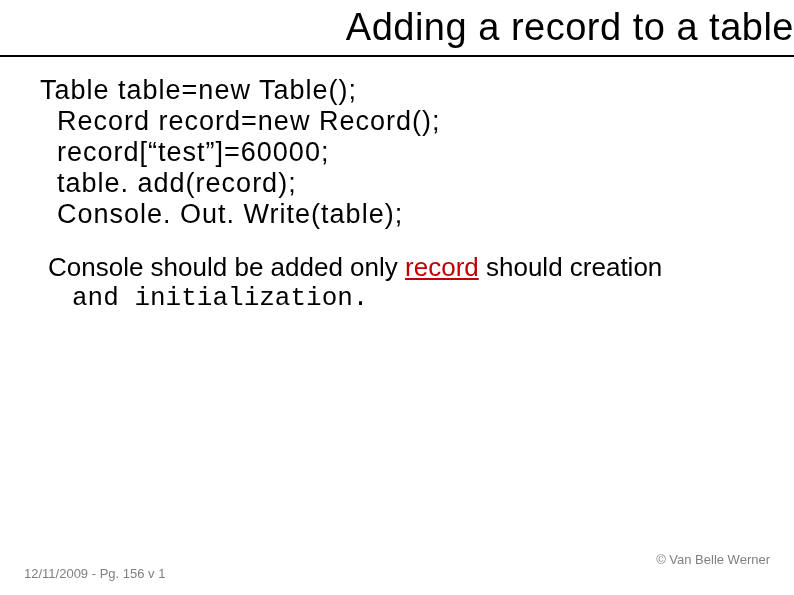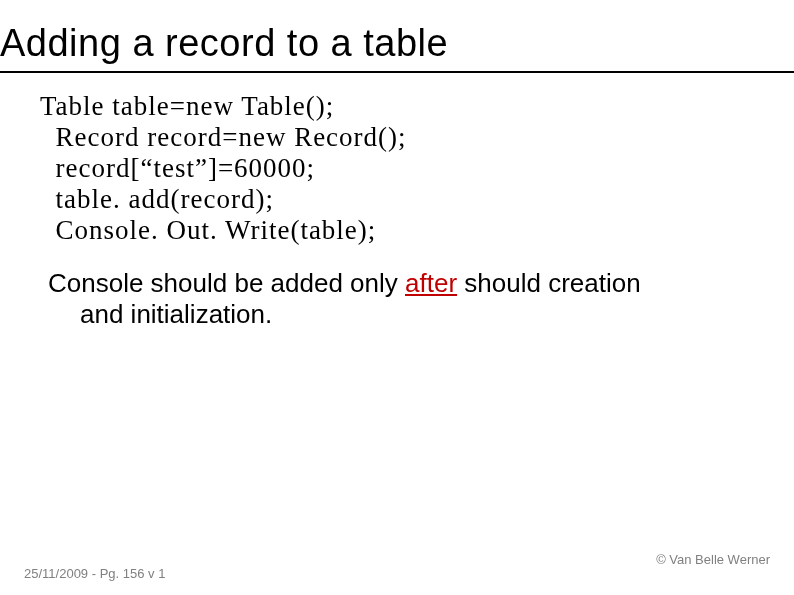--- a/index.html
+++ b/index.html
@@ -14,46 +14,47 @@
     position: relative;
   }
   .slide {
     width: 794px;
     height: 595px;
     position: relative;
     box-sizing: border-box;
   }
   .title {
     font-size: 38px;
-    text-align: left;
-    padding-top: 22px;
+    text-align: right;
+    padding-top: 6px;
     padding-bottom: 6px;
     letter-spacing: 0.5px;
   }
   .divider {
     border: none;
     border-top: 2px solid #000000;
     margin: 0;
   }
   .code-block {
-    font-family: Liberation Serif, serif;
+    font-family: Liberation Sans, sans-serif;
     font-size: 27px;
     line-height: 1.15;
     letter-spacing: 1px;
     margin: 18px 0 0 40px;
     white-space: pre;
   }
   .body-text {
     font-size: 26px;
     line-height: 1.2;
     margin: 22px 48px 0 48px;
   }
   .body-text .indent {
     display: block;
-    margin-left: 32px;
+    margin-left: 24px;
+    font-family: Liberation Mono, monospace;
   }
   .emph {
     color: #c00000;
     text-decoration: underline;
   }
   .footer-left {
     position: absolute;
     left: 24px;
     bottom: 14px;
     font-size: 13px;
@@ -75,20 +76,20 @@
   <div class="title">Adding a record to a table</div>
   <hr class="divider">
 
   <div class="code-block"><span>Table table=new Table();</span>
   <span>Record record=new Record();</span>
   <span>record[“test”]=60000;</span>
   <span>table. add(record);</span>
   <span>Console. Out. Write(table);</span></div>
 
   <div class="body-text">
-    <span>Console should be added only </span><span class="emph">after</span><span> should creation</span>
+    <span>Console should be added only </span><span class="emph">record</span><span> should creation</span>
     <span class="indent">and initialization.</span>
   </div>
 
-  <div class="footer-left">25/11/2009 - Pg. 156 v 1</div>
+  <div class="footer-left">12/11/2009 - Pg. 156 v 1</div>
   <div class="footer-right">© Van Belle Werner</div>
 
 </div>
 
 </body></html>

